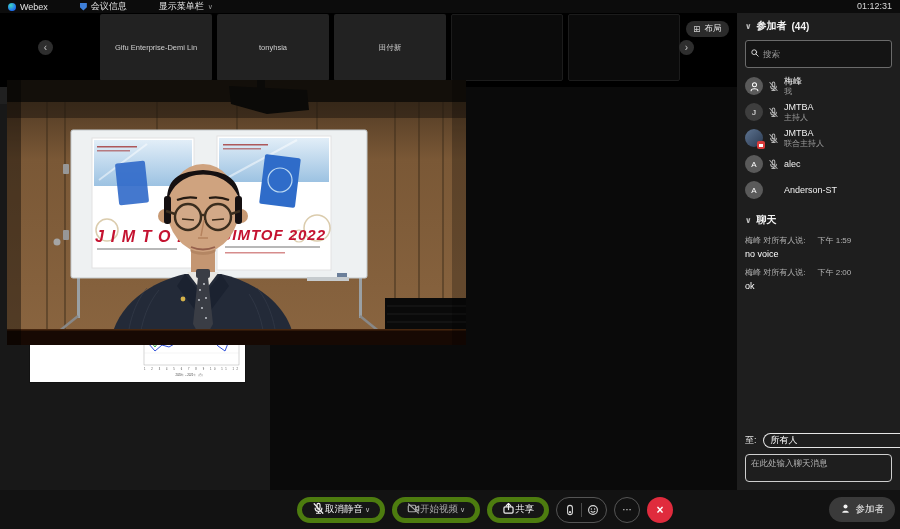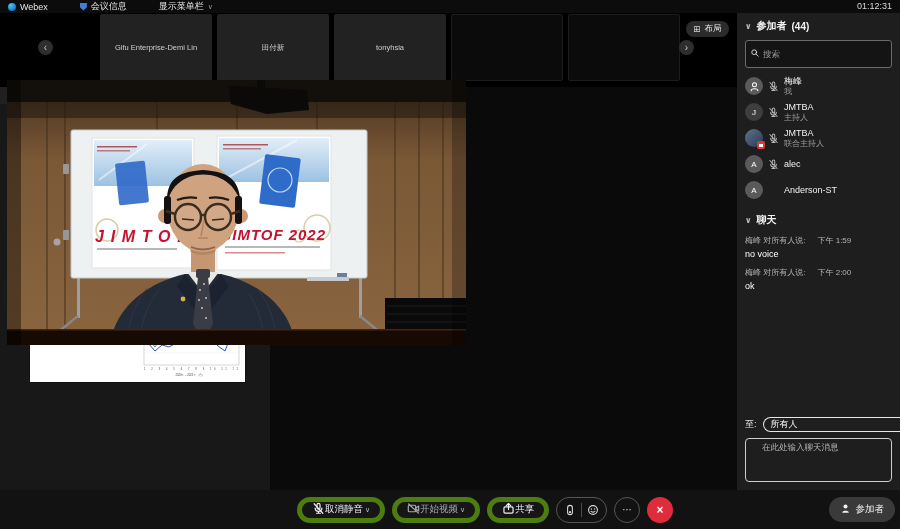--- a/index.html
+++ b/index.html
@@ -96,22 +96,22 @@
   .p-role{font-size:8px;color:#9c9c9c;line-height:1.15;}
   .chat-head{margin-top:10px;}
   .msg{margin-top:8px;}
   .msg-meta{display:flex;gap:12px;font-size:8px;color:#b3b3b3;}
   .msg-text{margin-top:3px;font-size:9px;color:#fff;}
   .sb-spacer{flex:1;}
   .to-row{display:flex;align-items:center;gap:6px;margin-bottom:6px;}
   .to-label{color:#e0e0e0;}
   .to-select{flex:1;height:15px;border:1px solid #e6e6e6;border-radius:8px 0 0 8px;border-right:none;
              margin-right:-8px;display:flex;align-items:flex-start;padding:0 7px;color:#fff;font-size:9px;cursor:pointer;}
-  .chat-input{width:100%;height:44px;border:1px solid #cfcfcf;border-radius:4px;background:transparent;
-              color:#c2c2c2;font-size:8.5px;padding:3px 16px;resize:none;outline:none;font-family:inherit;}
+  .chat-input{width:100%;height:28px;border:1px solid #cfcfcf;border-radius:4px;background:transparent;
+              color:#c2c2c2;font-size:8.5px;padding:3px 5px;resize:none;outline:none;font-family:inherit;}
   .chat-input::placeholder{color:#b5b5b5;}
 
   
   .toolbar{position:absolute;left:0;right:0;bottom:0;height:39px;background:#121212;
            display:flex;align-items:center;justify-content:center;gap:7px;}
   .toolbar-inner{display:flex;align-items:center;gap:7px;transform:translateX(35px);}
   .pill{height:26px;border:5px solid #4d7c0f;border-radius:13px;background:rgba(255,255,255,.02);
         display:flex;align-items:center;padding:0 10px;font-size:9.5px;color:#f0f0f0;cursor:pointer;}
   .pill .dd{font-size:7px;color:#bdbdbd;margin-left:2px;}
   .pill.dim{color:#a8a8a8;}
@@ -148,24 +148,24 @@
 
   <div class="filmstrip">
     <div class="strip-nav left">
       <span>‹</span>
     </div>
     <div class="thumbs">
       <div class="thumb">
           <span>Gifu Enterprise-Demi Lin</span>
         </div>
       <div class="thumb">
+          <span>tonyhsia</span>
+        </div>
+      <div class="thumb">
           <span>田付新</span>
-        </div>
-      <div class="thumb">
-          <span>tonyhsia</span>
         </div>
       <div class="thumb black">
           <span></span>
         </div>
       <div class="thumb black">
           <span></span>
         </div>
     </div>
     <div class="strip-nav right">
       <span>›</span>

